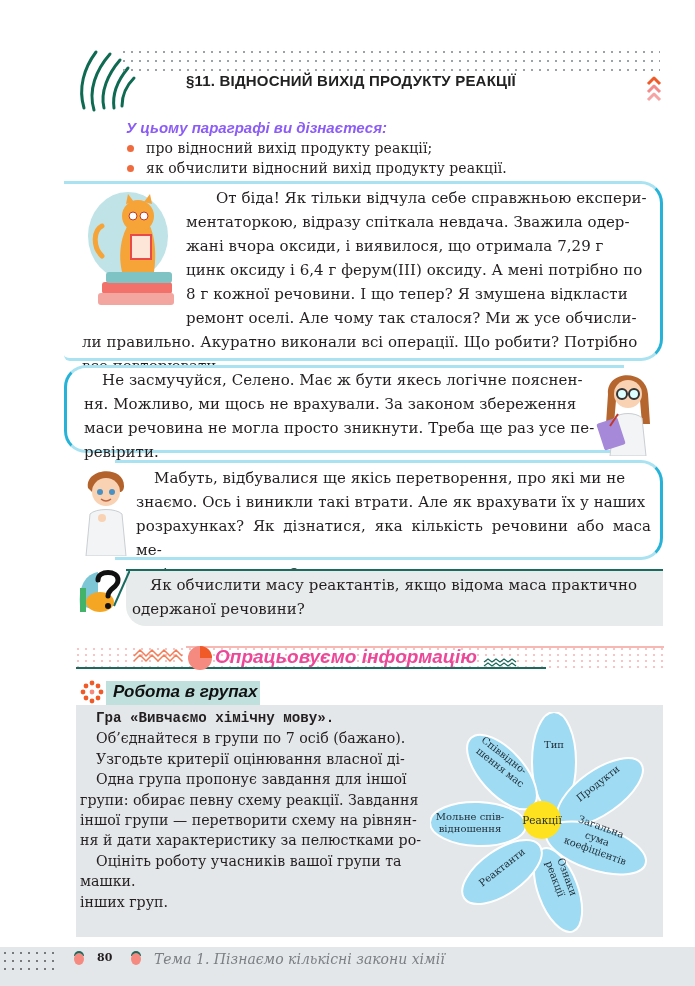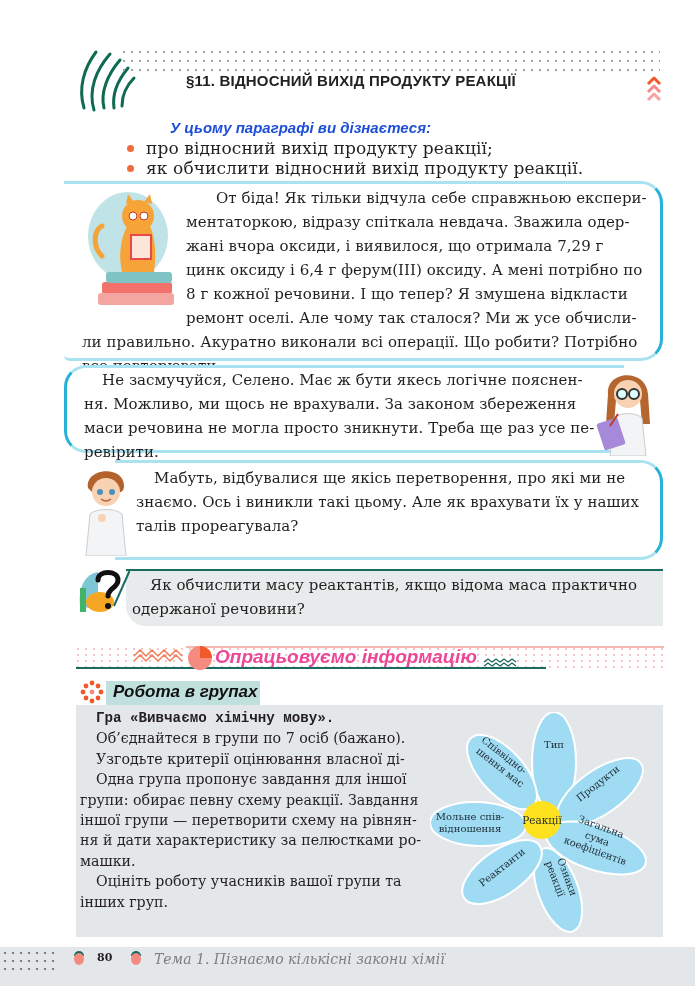--- a/index.html
+++ b/index.html
@@ -19,24 +19,24 @@
     position: absolute; left: 186px; top: 72px;
     font-family: "Liberation Sans", sans-serif; font-weight: 700;
     font-size: 15px; letter-spacing: 0.2px; color: #222;
   }
   .chevrons { position: absolute; left: 646px; top: 76px; width: 16px; height: 28px; }
 
   
   .intro-head {
     position: absolute; left: 126px; top: 119px;
     font-family: "Liberation Sans", sans-serif; font-weight: 700; font-style: italic;
-    font-size: 15px; color: #1d4ed8; margin-left: 44px;
+    font-size: 15px; color: #8b5cf6;
   }
   .bullet-list { position: absolute; left: 124px; top: 138px; margin: 0; padding: 0; list-style: none; }
-  .bullet-list li { font-size: 17px; line-height: 20px; padding-left: 22px; position: relative; letter-spacing: 0.1px;}
+  .bullet-list li { font-size: 14px; line-height: 20px; padding-left: 22px; position: relative; letter-spacing: 0.1px;}
   .bullet-list li::before {
     content: ""; position: absolute; left: 3px; top: 7px; width: 7px; height: 7px;
     border-radius: 50%; background: #ef6b3e;
   }
 
   
   .bubble {
     position: absolute; border: 3px solid #27b3d8; background: #fff;
     box-sizing: border-box;
   }
@@ -163,21 +163,22 @@
   <path d="M8 26 C 4 6, 44 2, 44 24 C 44 30, 40 30, 40 30 L12 30 Z" fill="#b3622c"></path>
   <circle cx="26" cy="30" r="14" fill="#f9d2b3"></circle>
   <circle cx="20" cy="30" r="3" fill="#4a90c2"></circle>
   <circle cx="32" cy="30" r="3" fill="#4a90c2"></circle>
   <path d="M21 37 Q 26 41 31 37" stroke="#b64" stroke-width="1.5" fill="none"></path>
   <path d="M6 94 L10 52 C 16 46, 36 46, 42 52 L46 94 Z" fill="#f2f4f5" stroke="#c9ced2"></path>
   <circle cx="22" cy="56" r="4" fill="#f9d2b3"></circle>
 </svg>
 <div class="abs" style="left:136px;top:466px;width:515px">
   <p class="ptext" style="text-indent:18px;">Мабуть, відбувалися ще якісь перетворення, про які ми не</p>
-  <p class="ptext">знаємо. Ось і виникли такі цьому. Але як врахувати їх у наших</p>
+  <p class="ptext">знаємо. Ось і виникли такі втрати. Але як врахувати їх у наших</p>
+  <p class="ptext">розрахунках? Як дізнатися, яка кількість речовини або маса ме-</p>
   <p class="ptext">талів прореагувала?</p>
 </div>
 
 <div class="qbox"></div>
 <svg class="abs" style="left:76px;top:566px" width="54" height="52" viewBox="0 0 54 52">
   <path d="M4 40 C 2 20, 10 8, 22 6 L22 44 Z" fill="#7cc6d6"></path>
   <rect x="4" y="22" width="6" height="24" fill="#44b36a"></rect>
   <ellipse cx="24" cy="36" rx="14" ry="10" fill="#f5a623"></ellipse>
   <path d="M22 14 C 22 4, 42 4, 42 14 C 42 22, 32 22, 32 30" stroke="#111" stroke-width="5" fill="none" stroke-linecap="round"></path>
   <circle cx="32" cy="40" r="3" fill="#111"></circle>
@@ -224,22 +225,22 @@
 <div class="group-title">Робота в групах</div>
 
 <div class="group-text">
   <p style="font-weight:700;text-indent:16px;font-family:Liberation Mono, monospace;">Гра «Вивчаємо хімічну мову».</p>
   <p style="text-indent:16px;">Об’єднайтеся в групи по 7 осіб (бажано).</p>
   <p style="text-indent:16px;">Узгодьте критерії оцінювання власної ді-</p>
   <p style="text-indent:16px;">Одна група пропонує завдання для іншої</p>
   <p>групи: обирає певну схему реакції. Завдання</p>
   <p>іншої групи — перетворити схему на рівнян-</p>
   <p>ня й дати характеристику за пелюстками ро-</p>
+  <p style="text-indent:16px;">Оцініть роботу учасників вашої групи та</p>
   <p>машки.</p>
-  <p style="text-indent:16px;">Оцініть роботу учасників вашої групи та</p>
   <p>інших груп.</p>
 </div>
 
 <svg class="flower" viewBox="0 0 230 222">
   <g fill="#9fdcf3" stroke="#ffffff" stroke-width="2">
     <ellipse cx="124" cy="50" rx="22" ry="50"></ellipse>
     <ellipse cx="170" cy="80" rx="22" ry="50" transform="rotate(55 170 80)"></ellipse>
     <ellipse cx="166" cy="136" rx="22" ry="52" transform="rotate(108 166 136)"></ellipse>
     <ellipse cx="128" cy="178" rx="20" ry="44" transform="rotate(-20 128 178)"></ellipse>
     <ellipse cx="72" cy="160" rx="22" ry="46" transform="rotate(55 72 160)"></ellipse>

